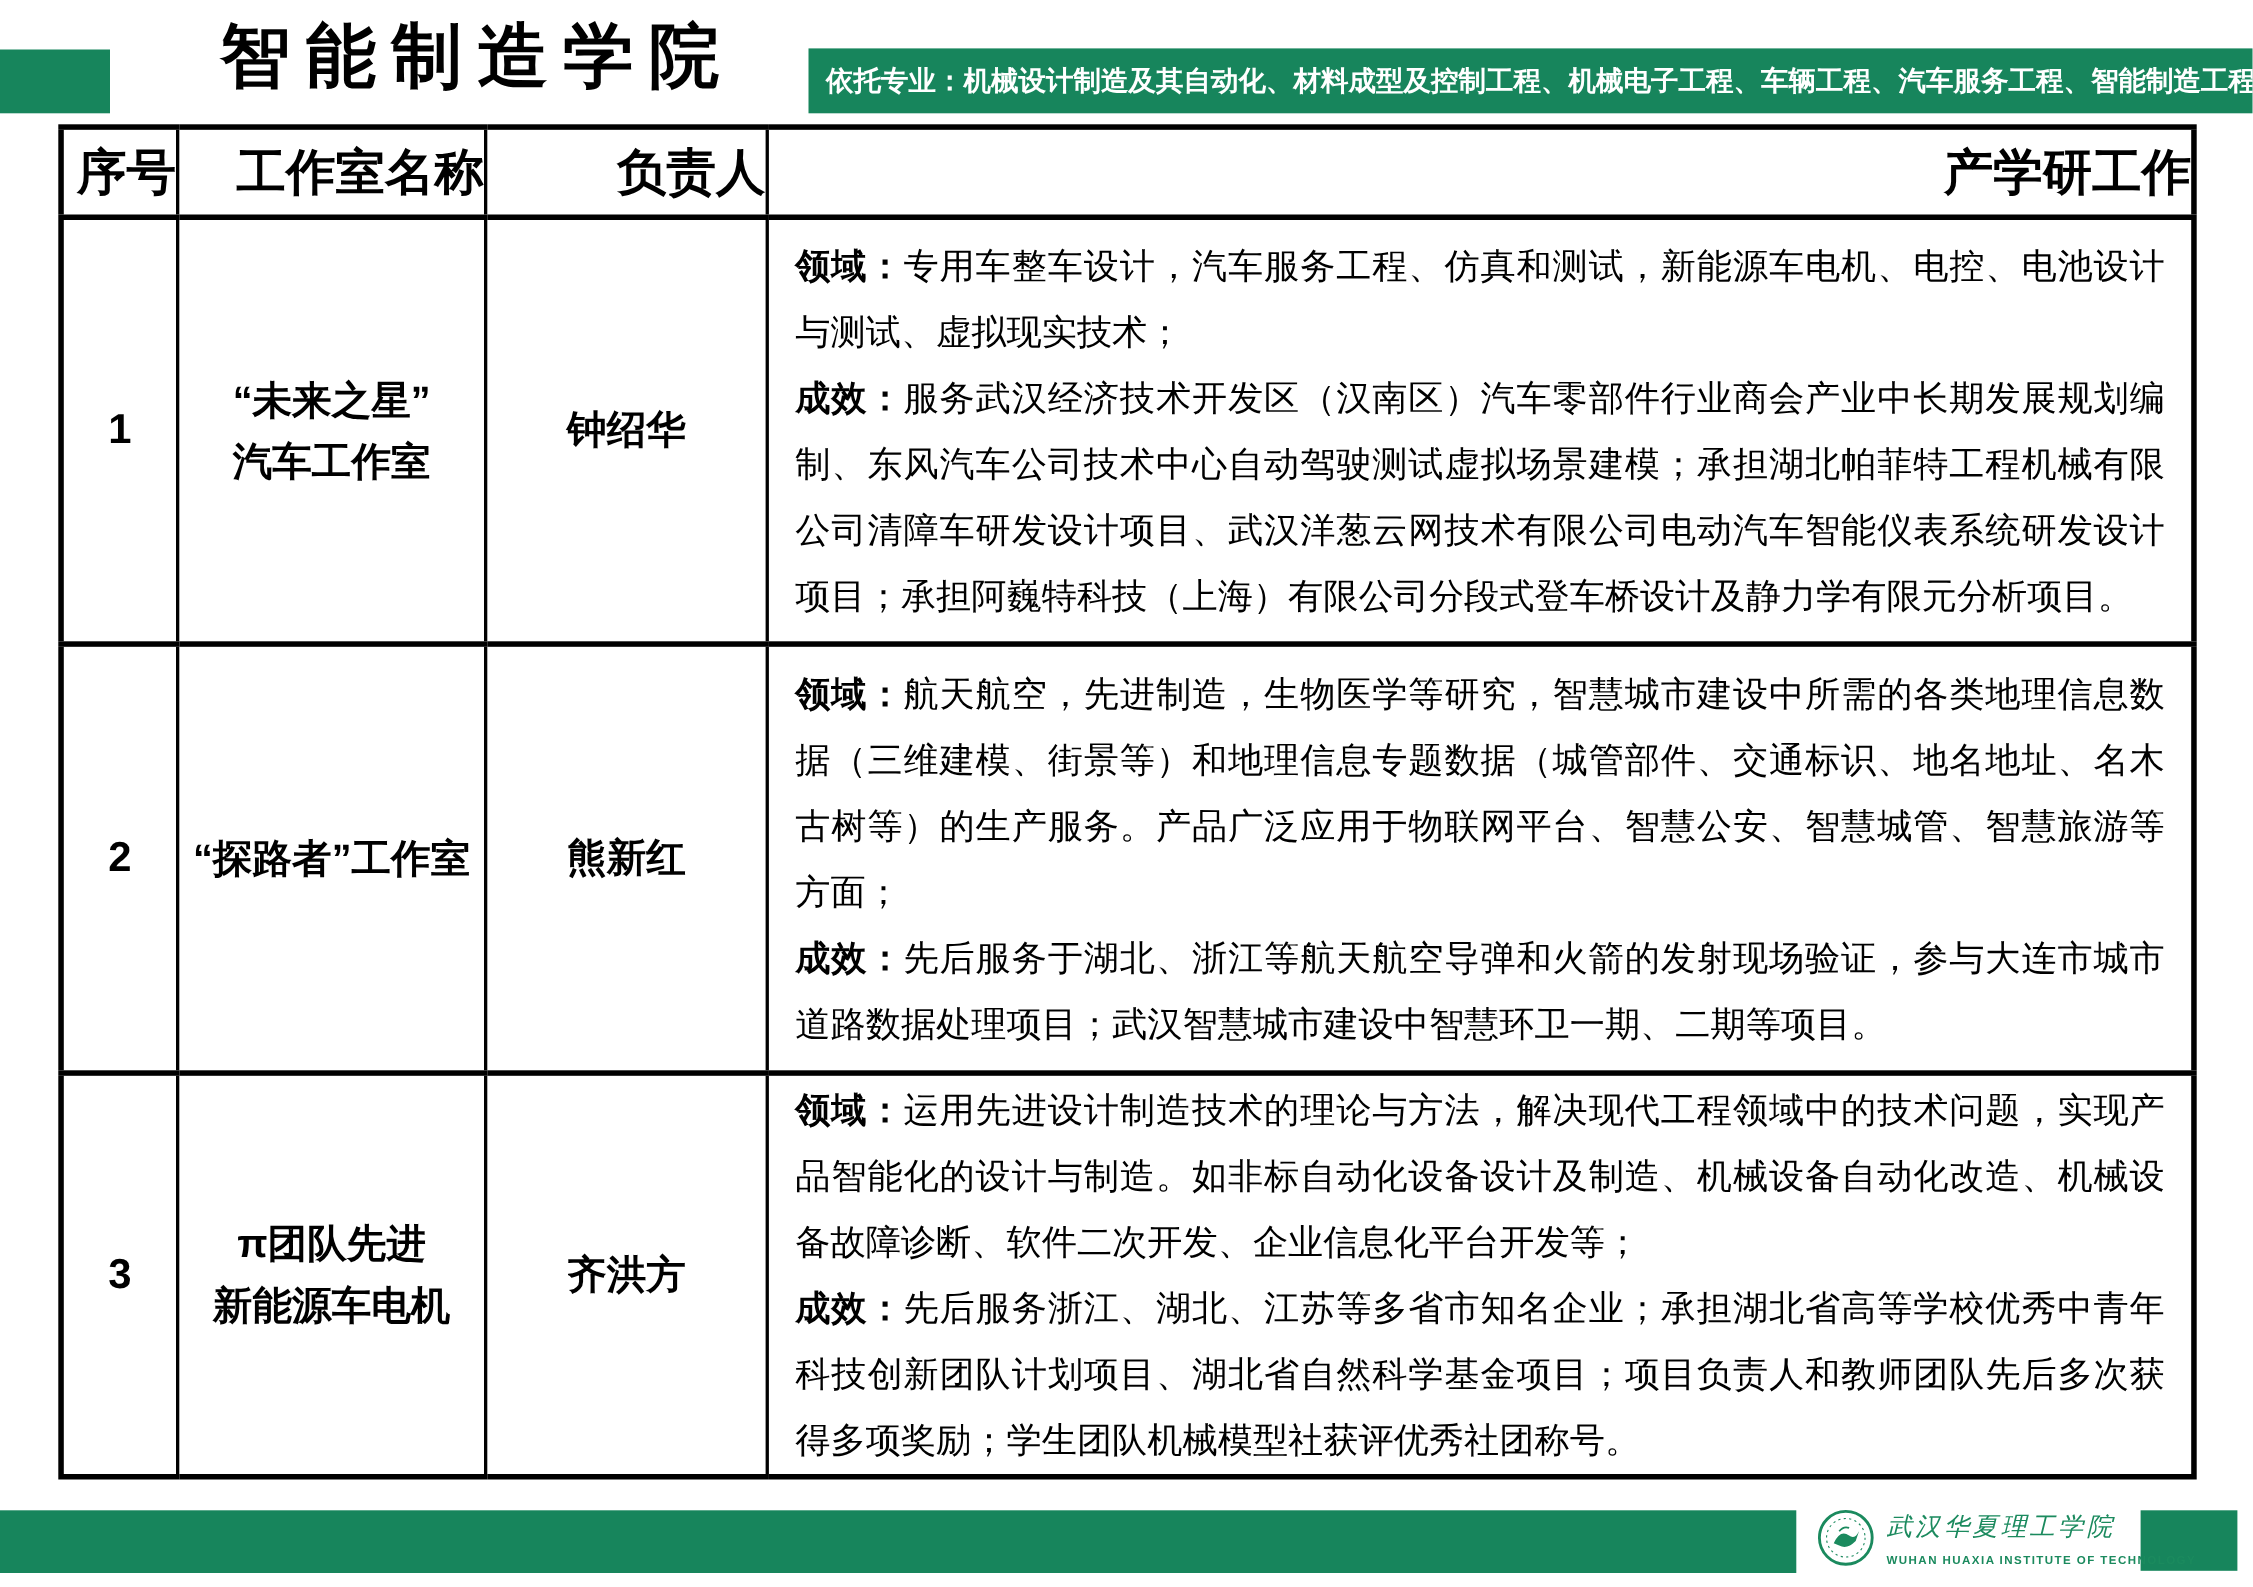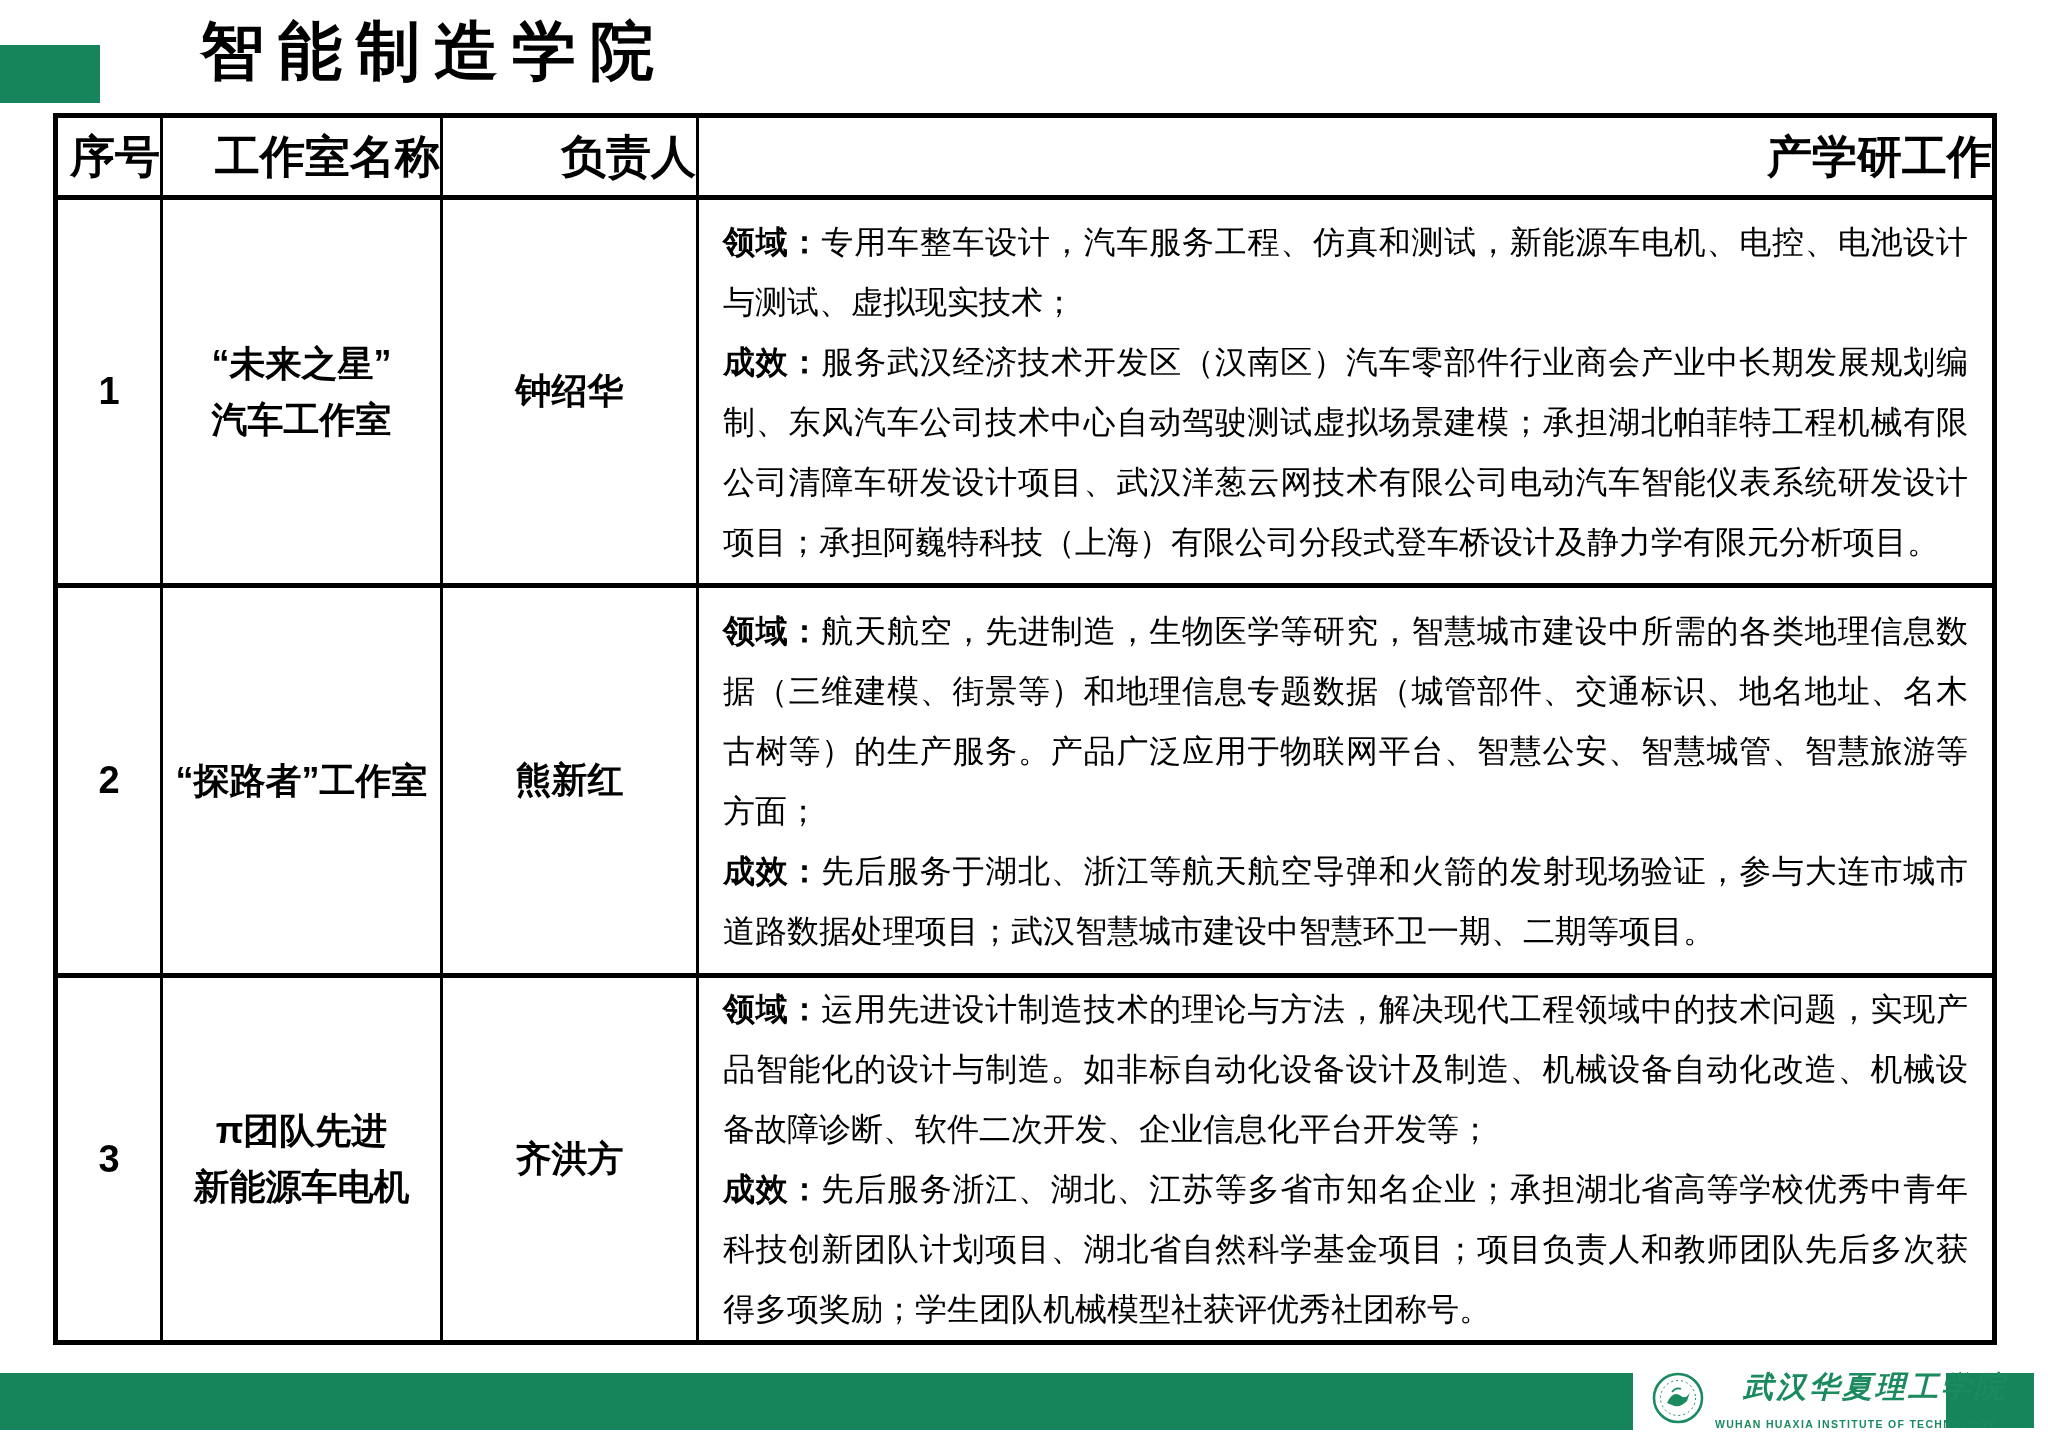--- a/index.html
+++ b/index.html
@@ -84,37 +84,38 @@
   .logo {
     position: absolute; left: 1652px; top: 1363px;
     width: 292px; height: 70px;
     display: flex; align-items: center; gap: 11px;
     background: #fff;
   }
   .seal { color: var(--logo-green, #1B8A5E); flex: 0 0 auto; }
   .logo-text { display: flex; flex-direction: column; }
   .logo-cn {
     font-family: "DejaVu Serif", serif;
-    font-style: italic; font-weight: bold;
+    font-style: italic; font-weight: normal;
     color: var(--logo-green, #1B8A5E);
-    font-size: 30px; letter-spacing: 3px; white-space: nowrap; margin-left: 28px;
+    font-size: 23px; letter-spacing: 3px; white-space: nowrap;
   }
   .logo-en {
     color: var(--logo-green, #1B8A5E);
     font-size: 10.5px; font-weight: bold;
     letter-spacing: 1.3px; white-space: nowrap; margin-top: 10px;
   }
 </style>
 </head>
 <body>
 
 <div class="page">
 
   <div class="green-rect-left"></div>
   <div class="school-title">智能制造学院</div>
+  <div class="majors-banner">依托专业：机械设计制造及其自动化、材料成型及控制工程、机械电子工程、车辆工程、汽车服务工程、智能制造工程</div>
 
   <div class="tbl-wrap">
     <table class="workshops">
       <colgroup>
         <col style="width:106px">
           <col style="width:280px">
           <col style="width:256px">
           <col style="width:1297px">
       </colgroup>
       <thead>

